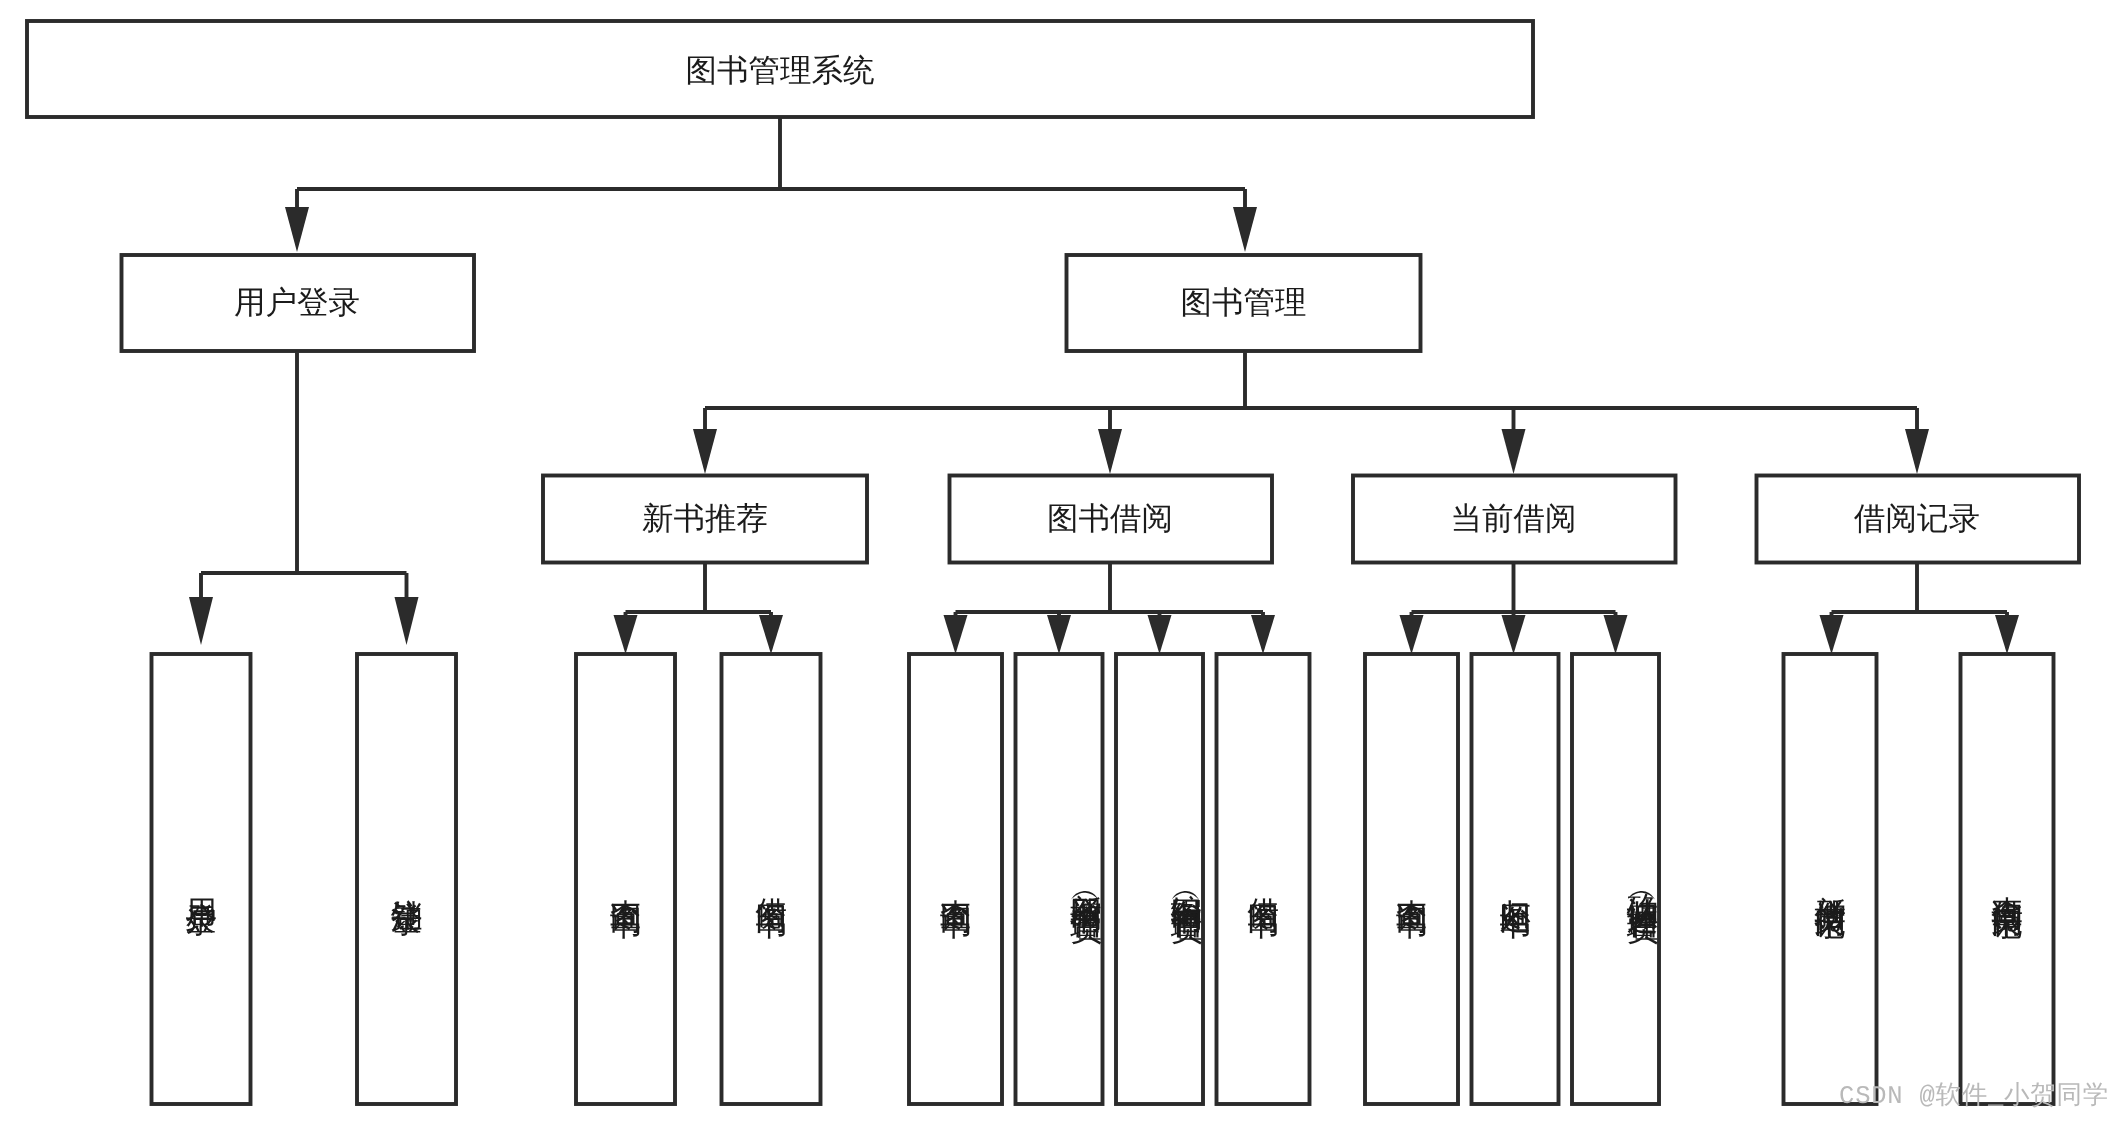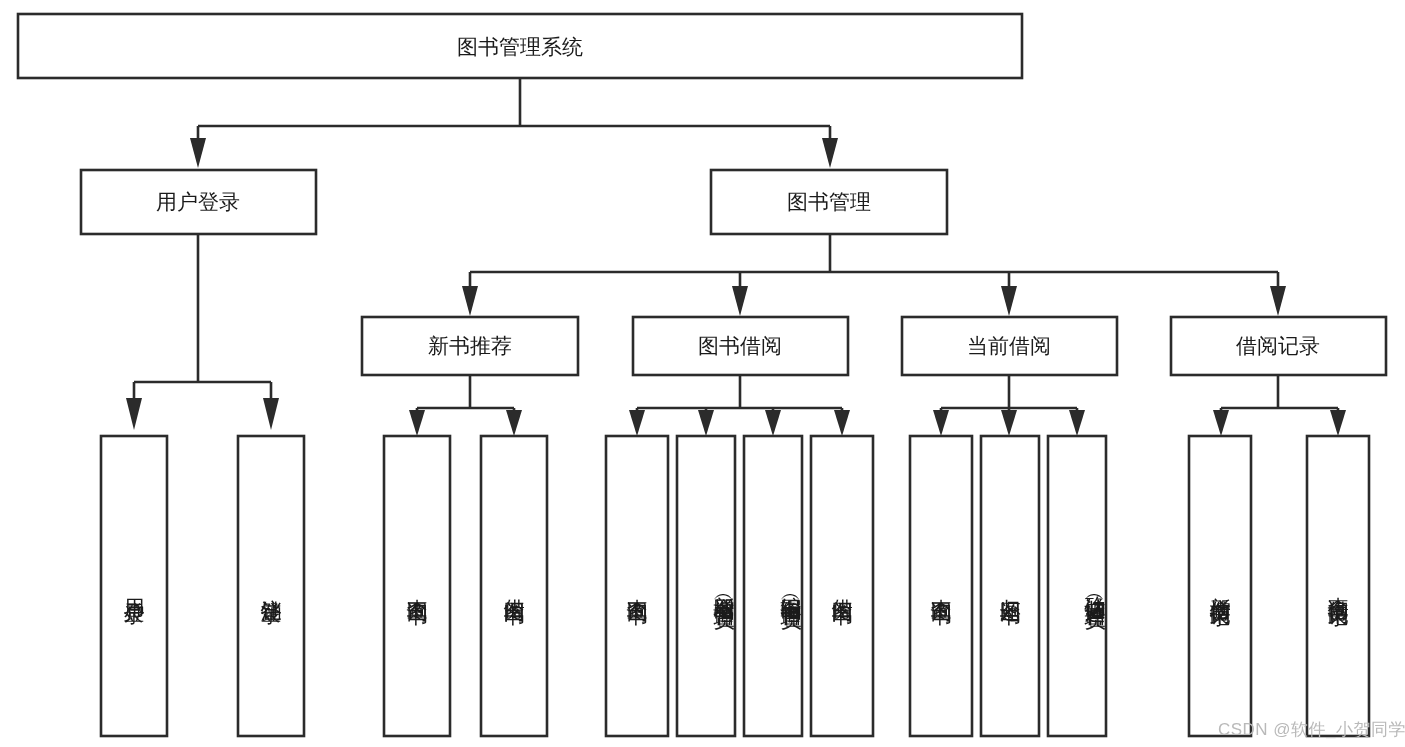--- a/index.html
+++ b/index.html
@@ -61,21 +61,21 @@
     color: #1b1b1b;
     letter-spacing: 2px;
     text-align: center;
     pointer-events: none;
     user-select: none;
   }
   .watermark {
     position: absolute;
     right: 10px;
     bottom: 6px;
-    font-family: Liberation Sans, sans-serif;
+    font-family: Liberation Mono, monospace;
     font-size: 17px;
     color: #b9b9b9;
     letter-spacing: 0.5px;
     white-space: nowrap;
   }
 </style>
 </head>
 <body>
 
 <div id="diagram-root">

